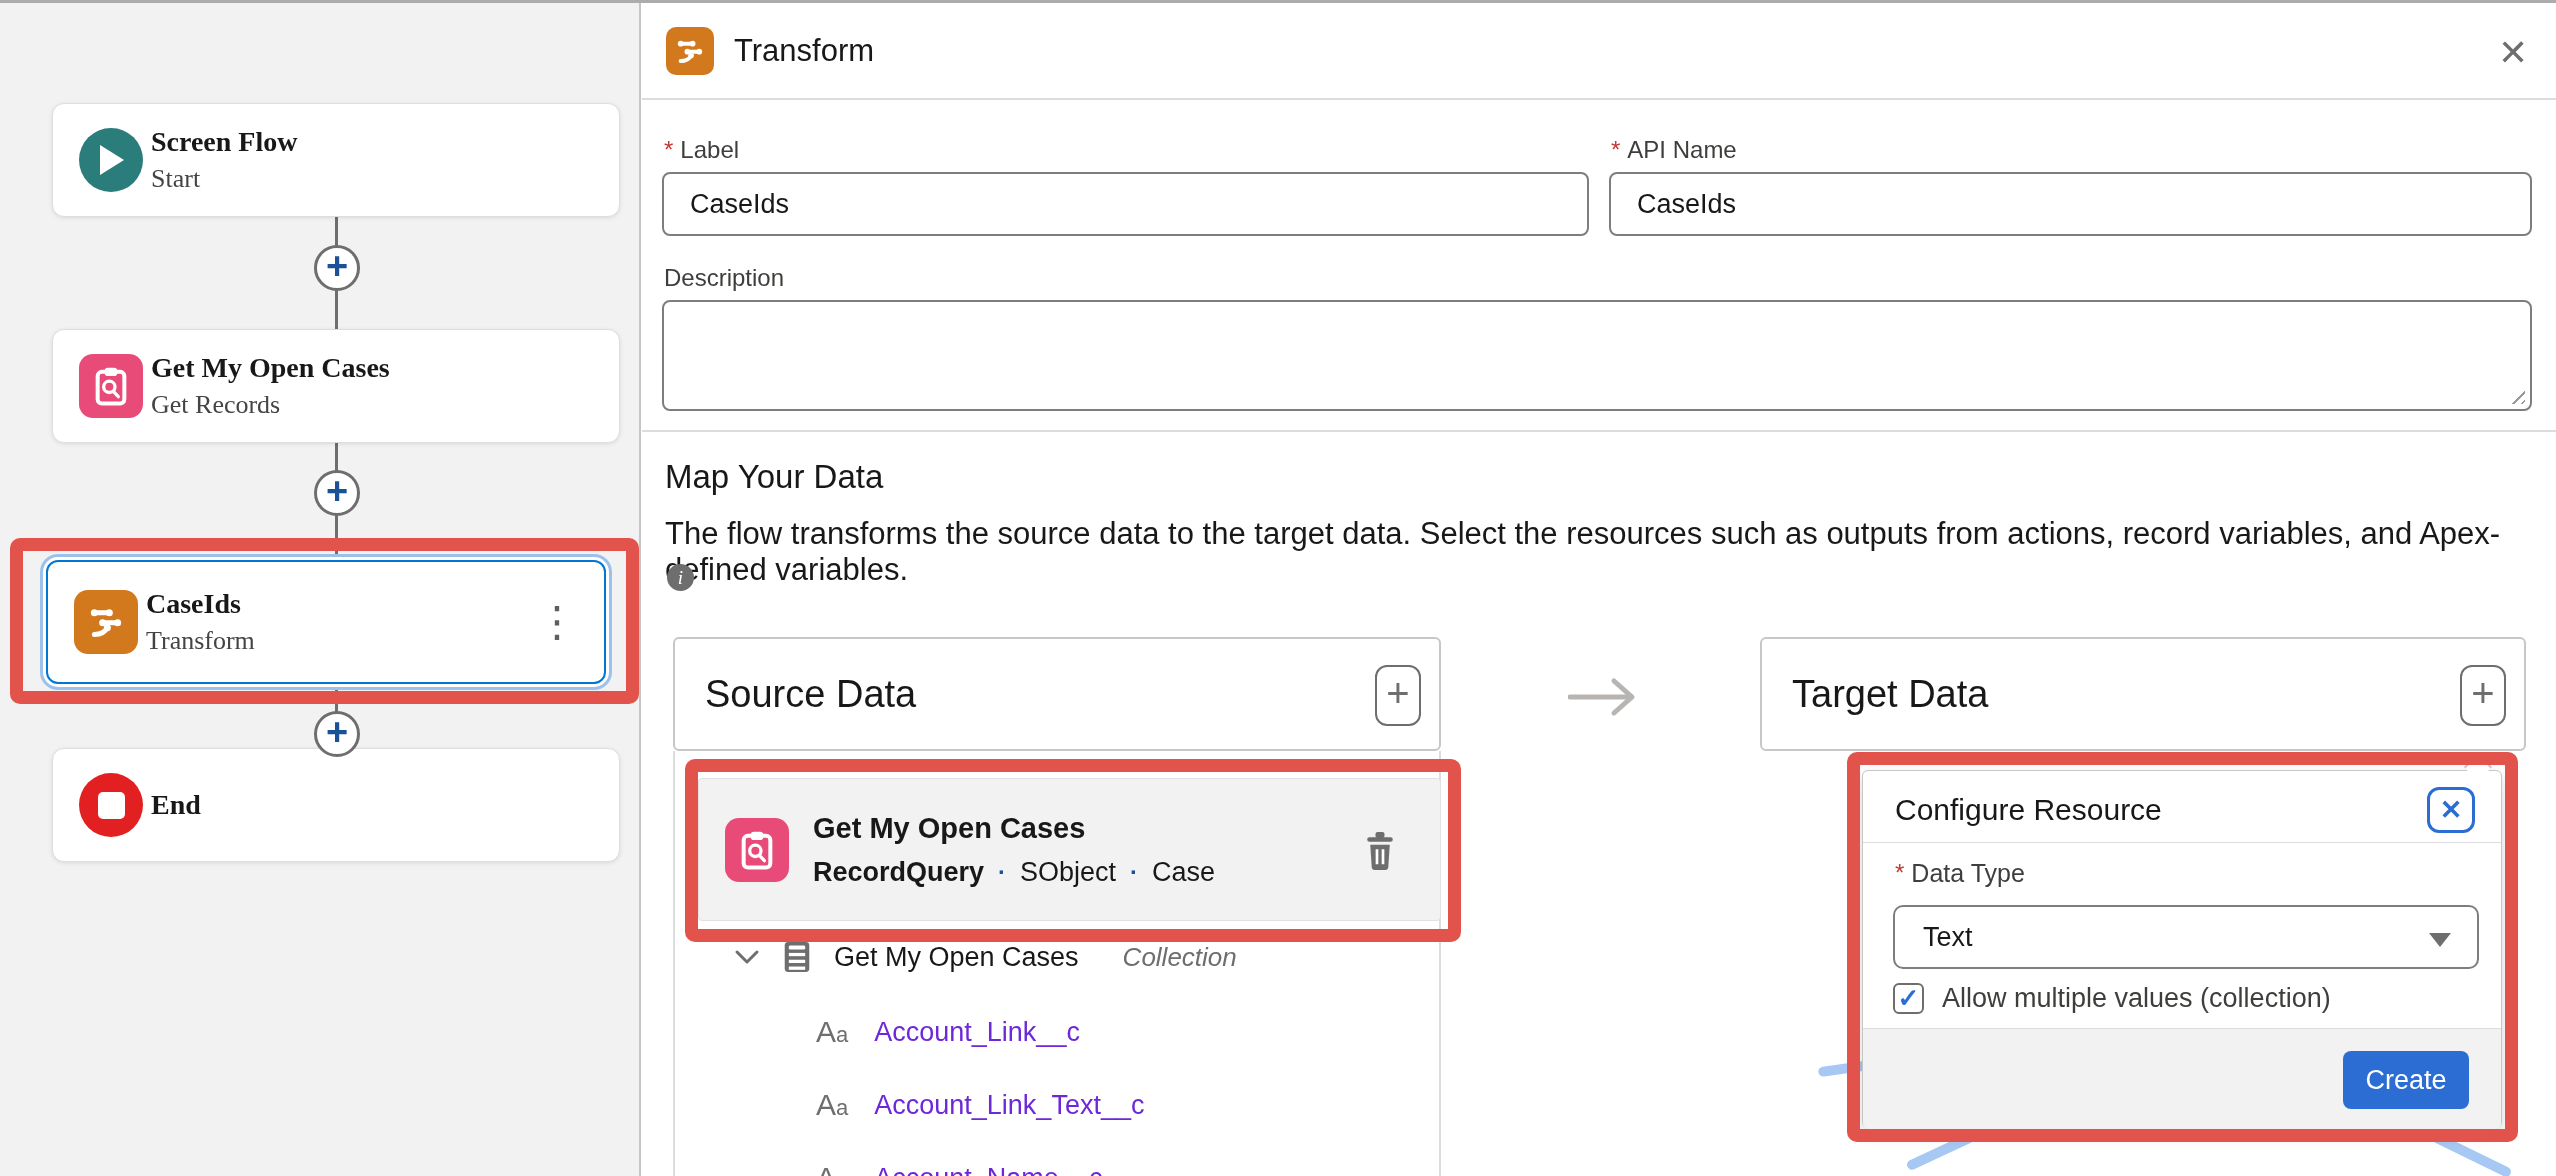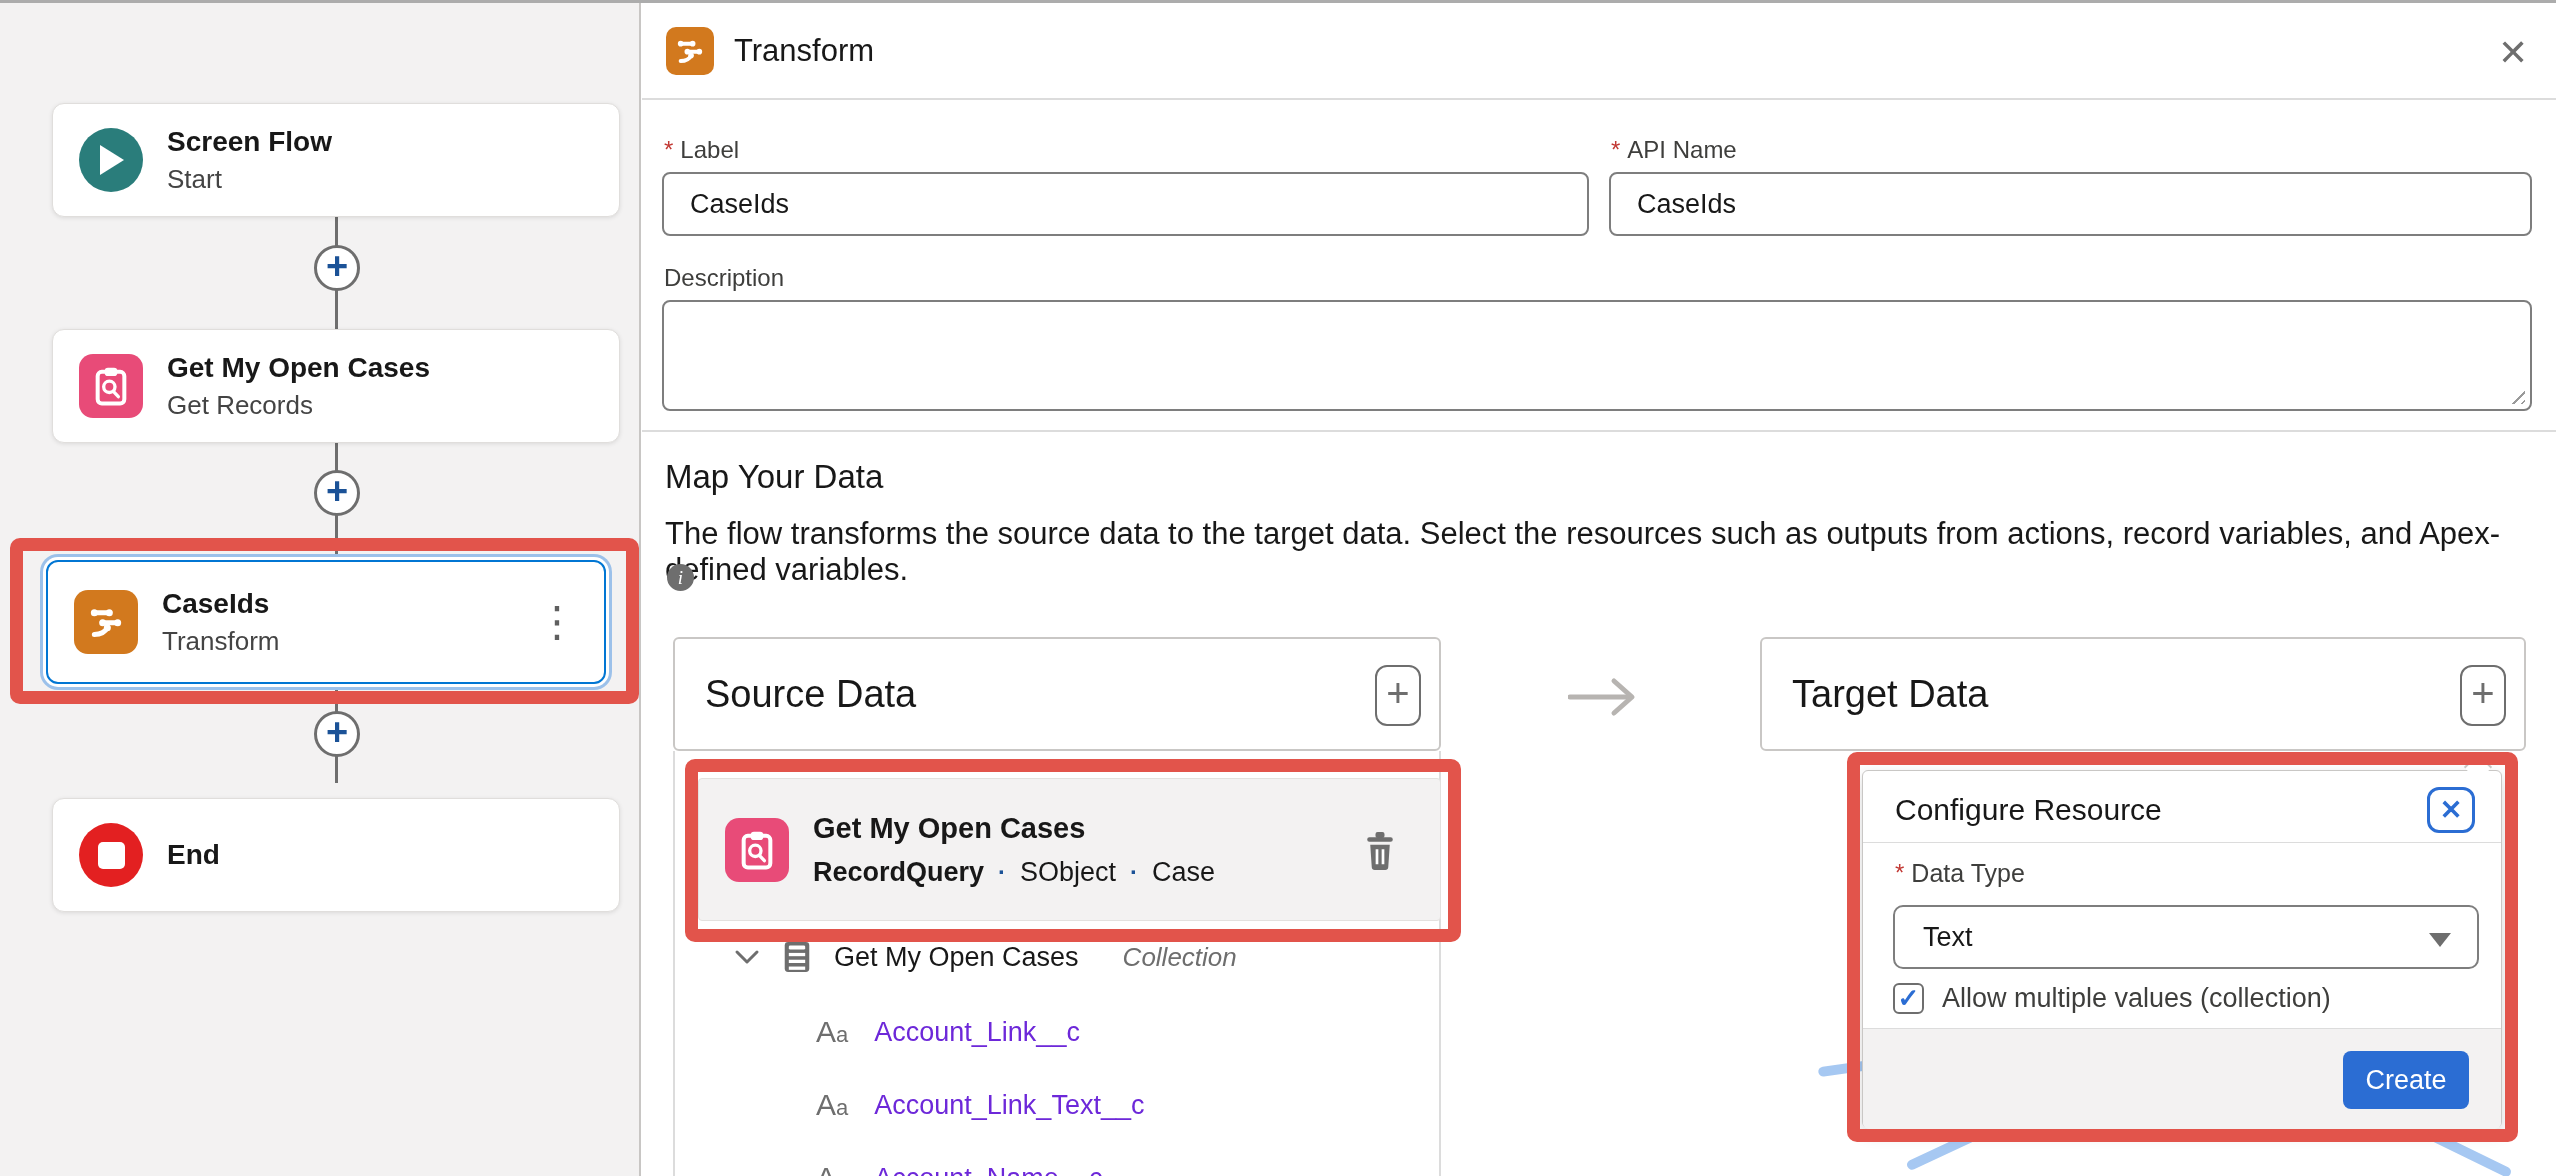--- a/index.html
+++ b/index.html
@@ -9,21 +9,21 @@
   .abs { position:absolute; }
 
   
   .top-border { left:0; top:0; width:2556px; height:3px; background:#acacac; }
 
   
   .canvas { left:0; top:3px; width:641px; height:1173px; background:#f3f2f2; border-right:2px solid #c8c6c4; }
   .flow-line { left:335px; top:217px; width:3px; height:566px; background:#6e6e6e; }
   .node-card { left:52px; width:568px; height:114px; background:#fff; border:1px solid #e0dedc;
     border-radius:12px; box-shadow:0 1px 4px rgba(0,0,0,.10); display:flex; align-items:center;
-    padding:0 26px; gap:24px; z-index:2; }
+    padding:0 26px; gap:8px; z-index:2;font-family:Liberation Serif, serif; }
   .node-title { font-size:28px; font-weight:bold; color:#181818; white-space:nowrap; }
   .node-sub { font-size:26px; color:#444; margin-top:6px; white-space:nowrap; }
   .node-icon { width:64px; height:64px; flex:0 0 64px; display:flex; align-items:center; justify-content:center; }
   .icon-circle { border-radius:50%; }
   .icon-square { border-radius:14px; }
   .sel-card { left:46px; top:560px; width:560px; height:124px; border:2px solid #0176d3;
     box-shadow:0 0 0 3px #fff, 0 0 0 6px #9cc1ea; }
   .plus-node { left:314px; width:46px; height:46px; background:#fff; border:3px solid #6e6e6e;
     border-radius:50%; display:flex; align-items:center; justify-content:center; z-index:3;
     color:#1b5297; font-size:38px; font-weight:bold; line-height:1; padding-bottom:4px; cursor:pointer; }
@@ -176,21 +176,21 @@
       <div class="node-title">CaseIds</div>
       <div class="node-sub">Transform</div>
     </div>
     <span class="kebab">⋮</span>
   </div>
 
   <div class="abs plus-node" style="top:711px;">
     <span>+</span>
   </div>
 
-  <div class="abs node-card" style="top:798px;">
+  <div class="abs node-card" style="top:748px;">
     <div class="node-icon icon-circle" style="background:#e32021;">
       <div style="width:27px;height:27px;background:#fff;border-radius:5px;"></div>
     </div>
     <div>
       <div class="node-title">End</div>
     </div>
   </div>
 
   <div class="abs panel-header-border"></div>
   <div class="abs hdr-icon">

